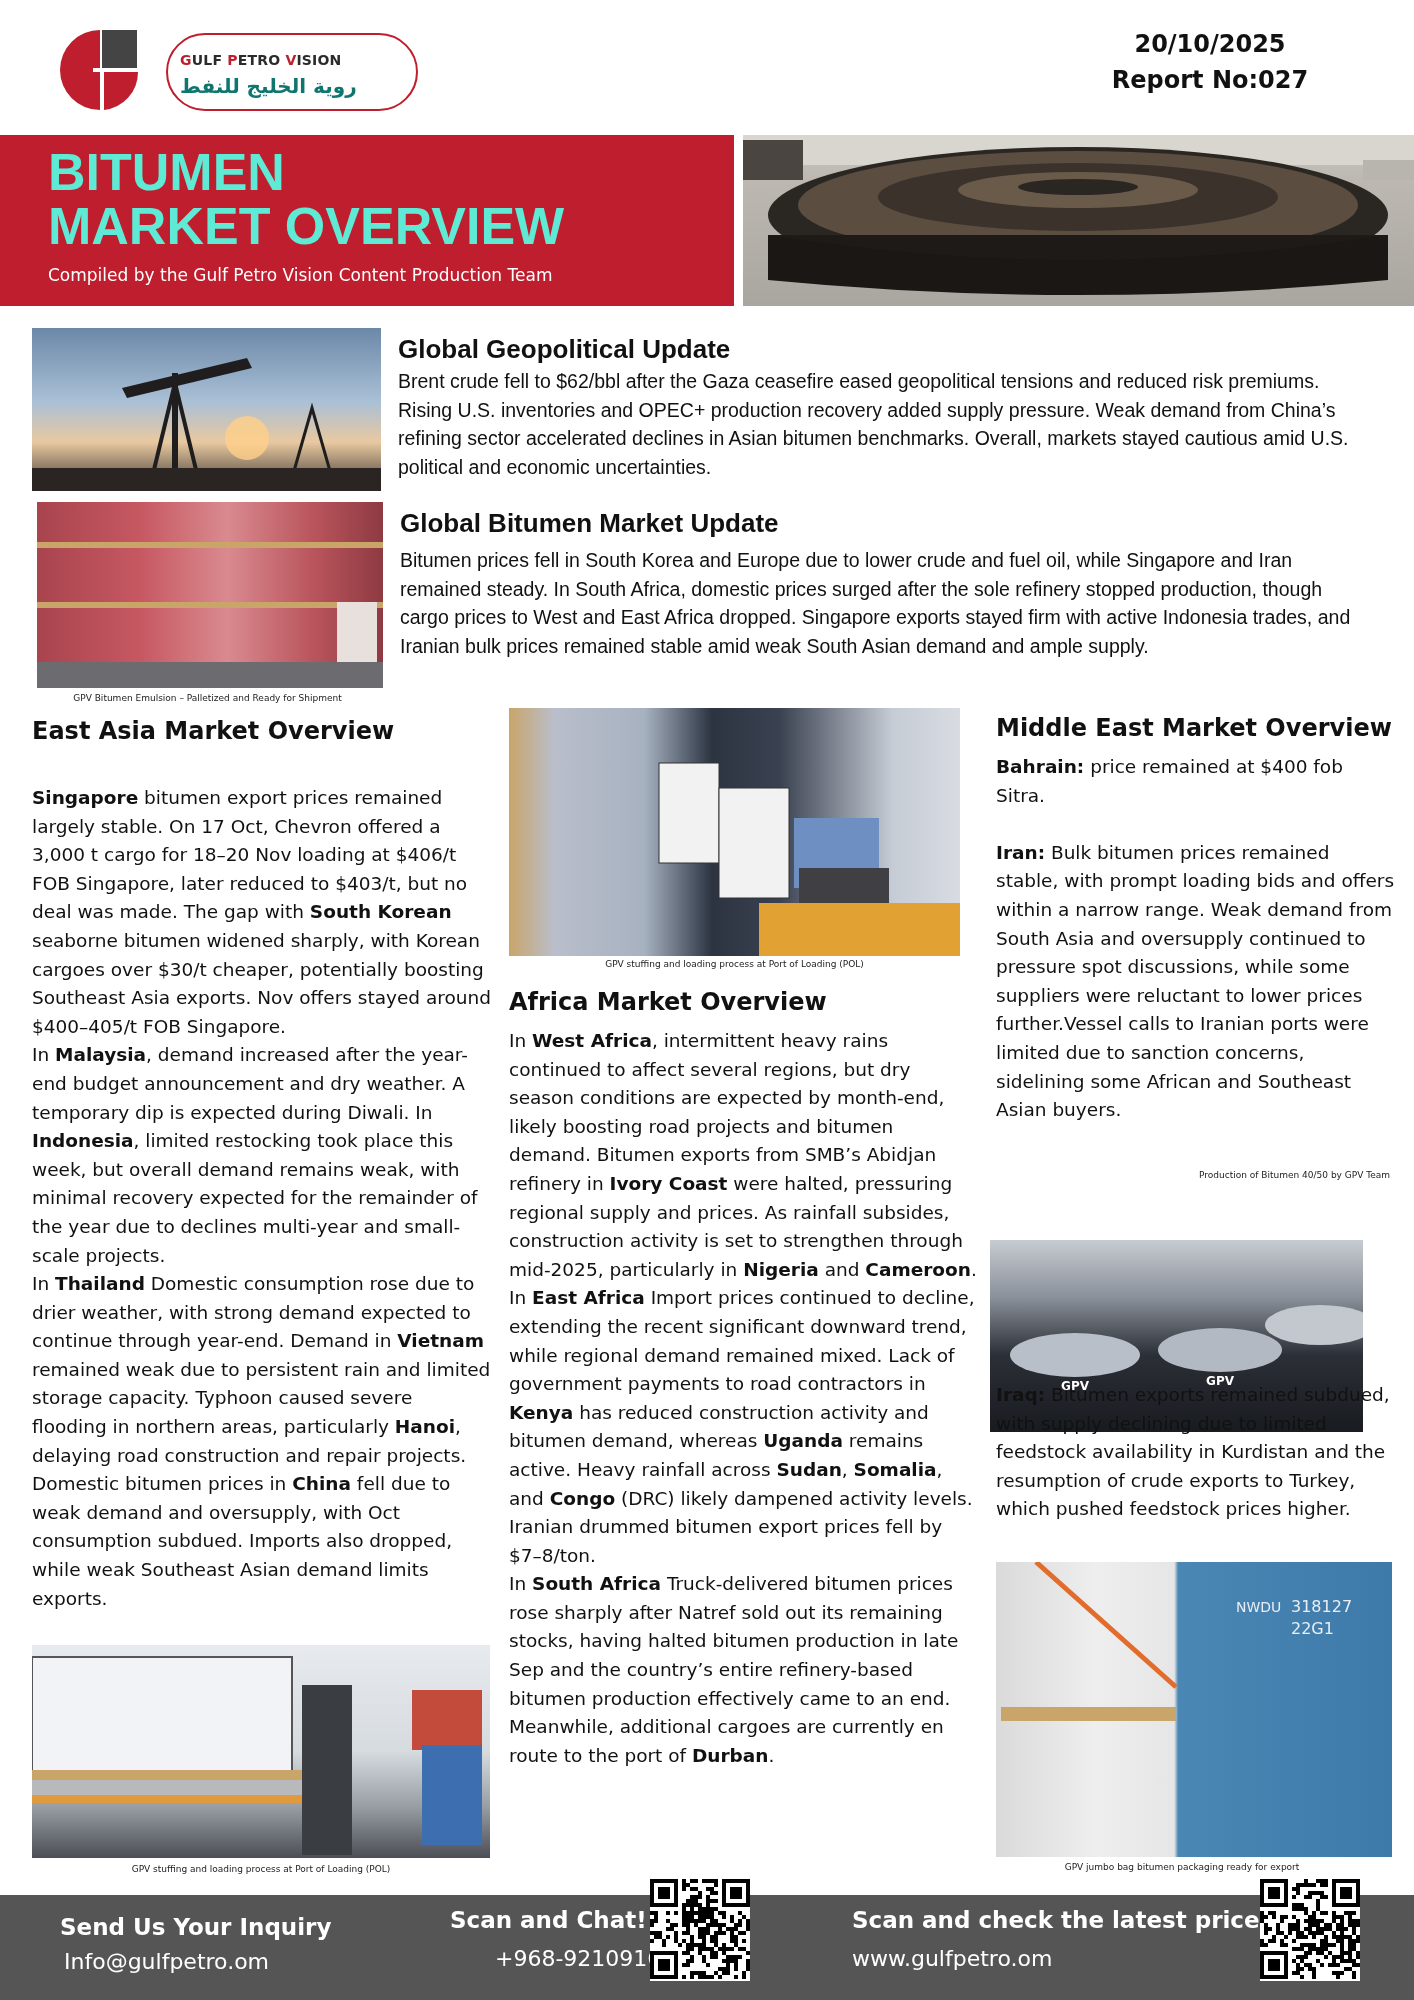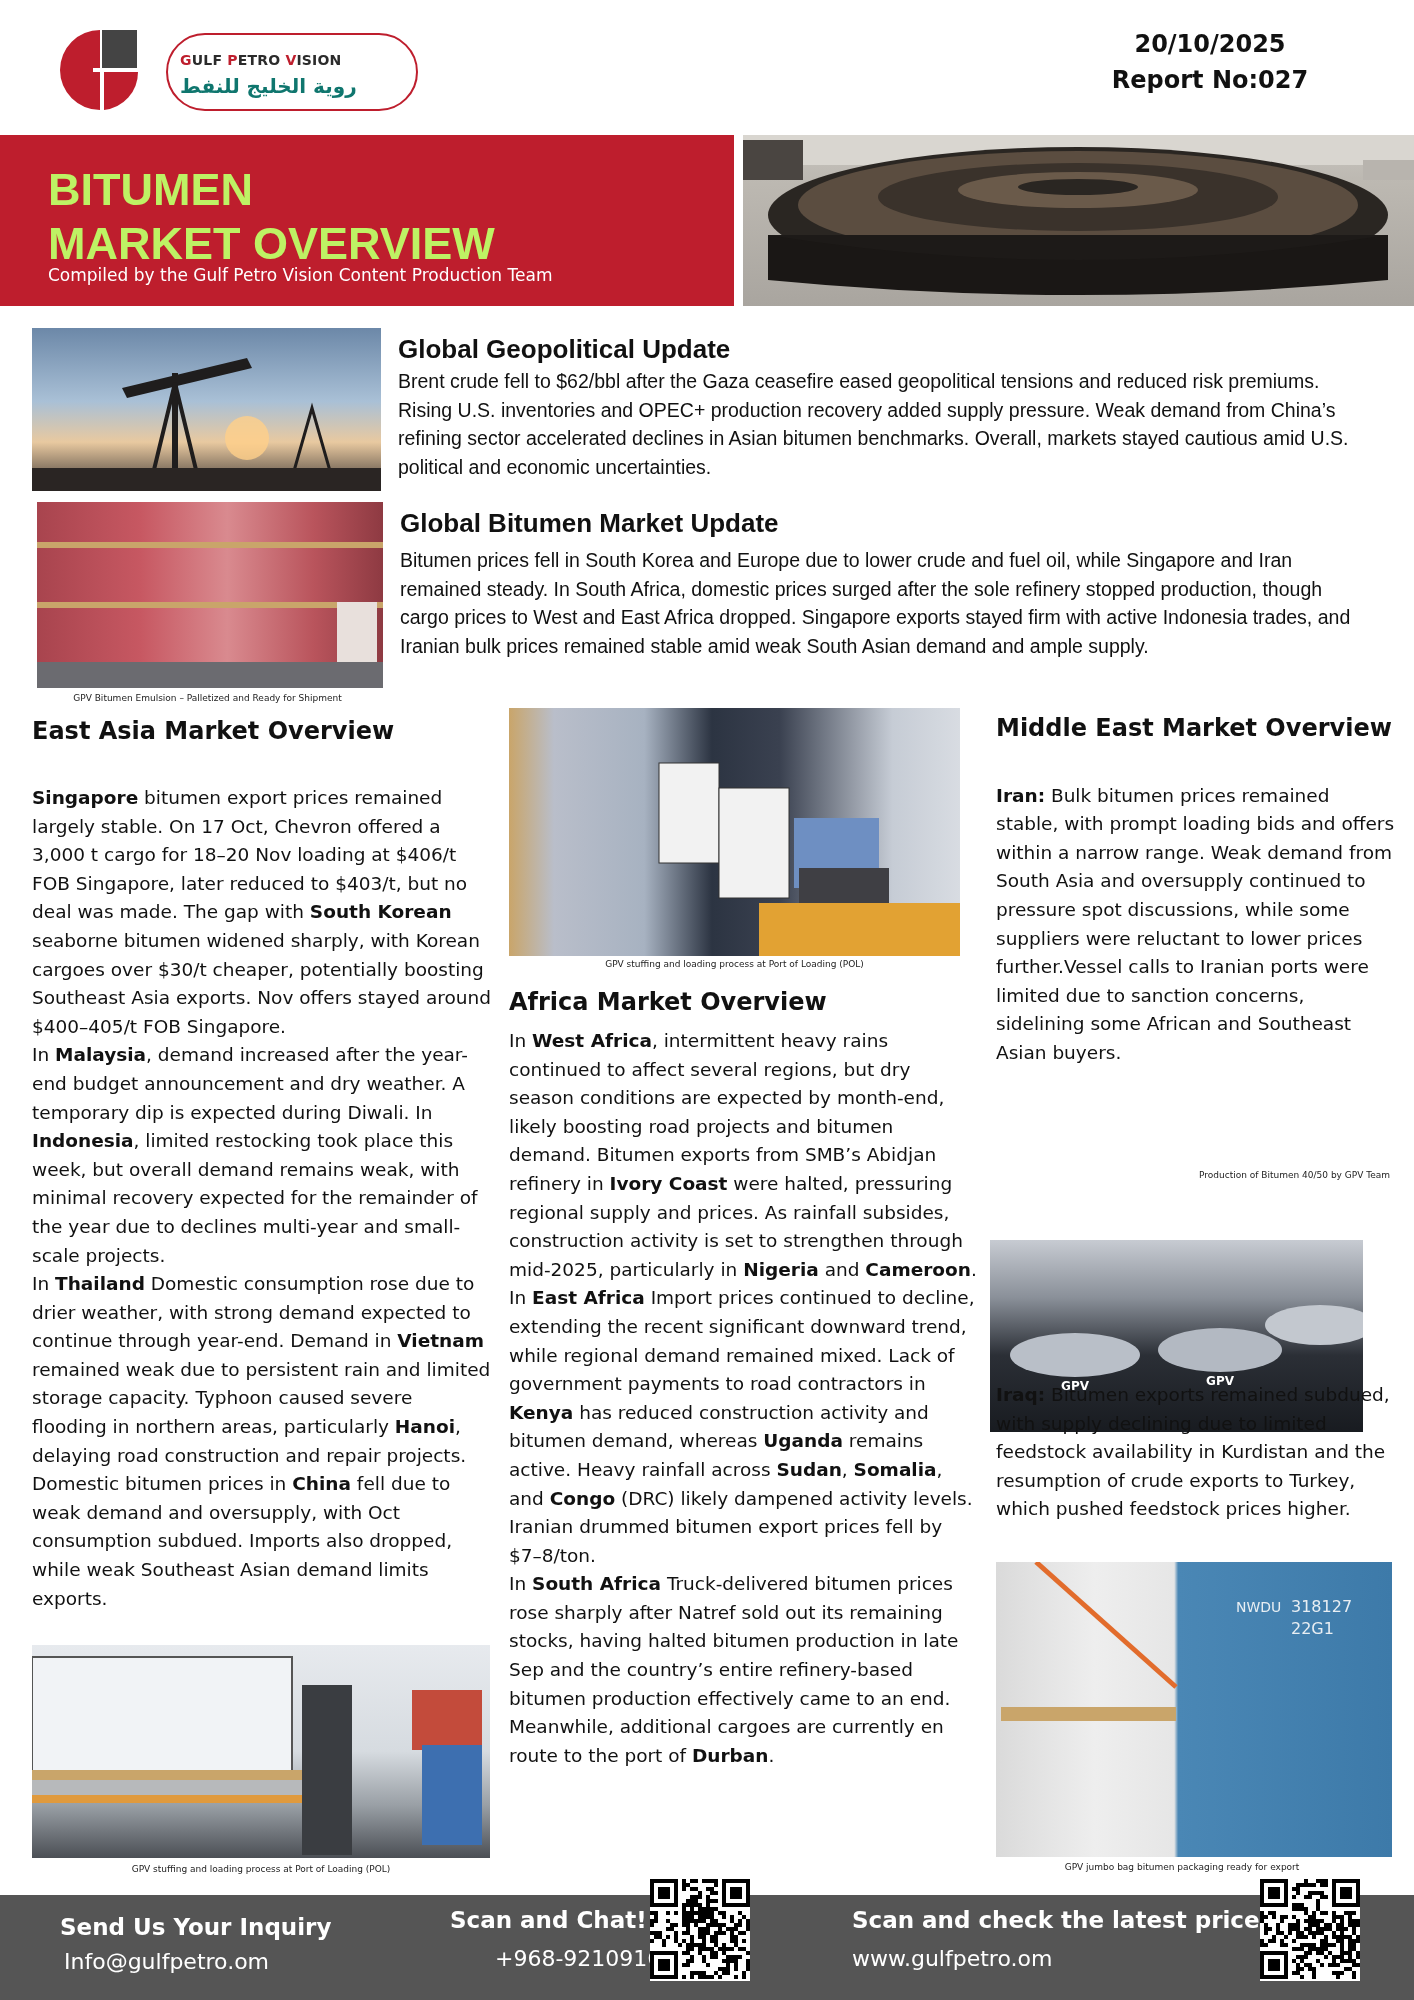--- a/index.html
+++ b/index.html
@@ -11,21 +11,21 @@
   .logo-mark { position: absolute; left: 0; top: 0; width: 80px; height: 80px; }
   .logo-pill { position: absolute; left: 106px; top: 3px; width: 252px; height: 78px; border: 2px solid #be1e2d; border-radius: 40px; background: #fff; }
   .logo-en { position: absolute; left: 120px; top: 22px; font-family: "DejaVu Sans", sans-serif; font-weight: bold; font-size: 14px; color: #2b2b2b; letter-spacing: 0.2px; }
   .logo-en .r { color: #be1e2d; }
   .logo-ar { position: absolute; left: 120px; top: 44px; font-family: "DejaVu Sans", sans-serif; font-weight: bold; font-size: 20px; color: #0f766e; direction: rtl; }
 
   .date { position: absolute; left: 1110px; top: 30px; width: 200px; text-align: center; font-family: "DejaVu Sans", sans-serif; font-weight: bold; font-size: 24px; color: #111; }
   .report-no { position: absolute; left: 1110px; top: 66px; width: 200px; text-align: center; font-family: "DejaVu Sans", sans-serif; font-weight: bold; font-size: 24px; color: #111; }
 
   .banner { position: absolute; left: 0; top: 135px; width: 734px; height: 171px; background: #be1e2d; }
-  .banner-title { position: absolute; left: 48px; top: 28px; font-family: "Liberation Sans", sans-serif; font-weight: bold; font-size: 45px; line-height: 54px; color: #bef264; }
+  .banner-title { position: absolute; left: 48px; top: 10px; font-family: "Liberation Sans", sans-serif; font-weight: bold; font-size: 52px; line-height: 54px; color: #5eead4; }
   .banner-sub { position: absolute; left: 48px; top: 130px; font-family: "DejaVu Sans", sans-serif; font-size: 17px; color: #fff; }
 
   .hero-img { position: absolute; left: 743px; top: 135px; width: 671px; height: 171px; overflow: hidden; background: linear-gradient(#c9c6c1 0%, #bdb9b2 25%, #a9a59f 100%); }
 
   
   .photo { position: absolute; overflow: hidden; }
   .caption { position: absolute; font-family: "DejaVu Sans", sans-serif; font-size: 9px; color: #222; text-align: center; }
 
   
   .h2 { position: absolute; font-family: "DejaVu Sans", sans-serif; font-weight: bold; font-size: 24px; color: #111; white-space: nowrap; }
@@ -139,20 +139,21 @@
 <div class="caption" style="left:509px;top:959px;width:451px;">GPV stuffing and loading process at Port of Loading (POL)</div>
 <div class="h2" style="left:509px;top:988px;">Africa Market Overview</div>
 <div class="para" style="left:509px;top:1027px;width:468px;">
   <p><span>In </span><b>West Africa</b><span>, intermittent heavy rains continued to affect several regions, but dry season conditions are expected by month-end, likely boosting road projects and bitumen demand. Bitumen exports from SMB’s Abidjan refinery in </span><b>Ivory Coast</b><span> were halted, pressuring regional supply and prices.  As rainfall subsides, construction activity is set to strengthen through mid-2025, particularly in </span><b>Nigeria</b><span> and </span><b>Cameroon</b><span>.</span></p>
   <p><span>In </span><b>East Africa</b><span> Import prices continued to decline, extending the recent significant downward trend, while regional demand remained mixed. Lack of government payments to road contractors in </span><b>Kenya</b><span> has reduced construction activity and bitumen demand, whereas </span><b>Uganda</b><span> remains active. Heavy rainfall across </span><b>Sudan</b><span>, </span><b>Somalia</b><span>, and </span><b>Congo</b><span> (DRC) likely dampened activity levels. Iranian drummed bitumen export prices fell by $7–8/ton.</span></p>
   <p><span>In </span><b>South Africa</b><span> Truck-delivered bitumen prices rose sharply after Natref sold out its remaining stocks, having halted bitumen production in late Sep and the country’s entire refinery-based bitumen production effectively came to an end. Meanwhile, additional cargoes are currently en route to the port of </span><b>Durban</b><span>.</span></p>
 </div>
 
 <div class="h2" style="left:996px;top:714px;">Middle East Market Overview</div>
 <div class="para" style="left:996px;top:753px;width:400px;">
+  <p><b>Bahrain:</b><span> price remained at $400 fob Sitra.</span></p>
   <p>&nbsp;</p>
   <p><b>Iran:</b><span> Bulk bitumen prices remained stable, with prompt loading bids and offers within a narrow range. Weak demand from South Asia and oversupply continued to pressure spot discussions, while some suppliers were reluctant to lower prices further.Vessel calls to Iranian ports were limited due to sanction concerns, sidelining some African and Southeast Asian buyers.</span></p>
 </div>
 <div class="caption" style="left:1150px;top:1170px;width:240px;text-align:right;">Production of Bitumen 40/50 by GPV Team</div>
 <div class="photo" style="left:990px;top:1240px;width:373px;height:192px;background:linear-gradient(180deg,#c7cbd2 0%,#8a9099 30%,#2b2f36 60%,#181b20 100%);">
   <svg width="373" height="166" viewBox="0 0 373 166">
     <ellipse cx="85" cy="115" rx="65" ry="22" fill="#b9bfc8"></ellipse>
     <ellipse cx="230" cy="110" rx="62" ry="22" fill="#b3b9c2"></ellipse>
     <ellipse cx="330" cy="85" rx="55" ry="20" fill="#c3c8cf"></ellipse>
     <text x="85" y="150" font-family="DejaVu Sans, sans-serif" font-size="12" font-weight="bold" fill="#fff" text-anchor="middle">GPV</text>

